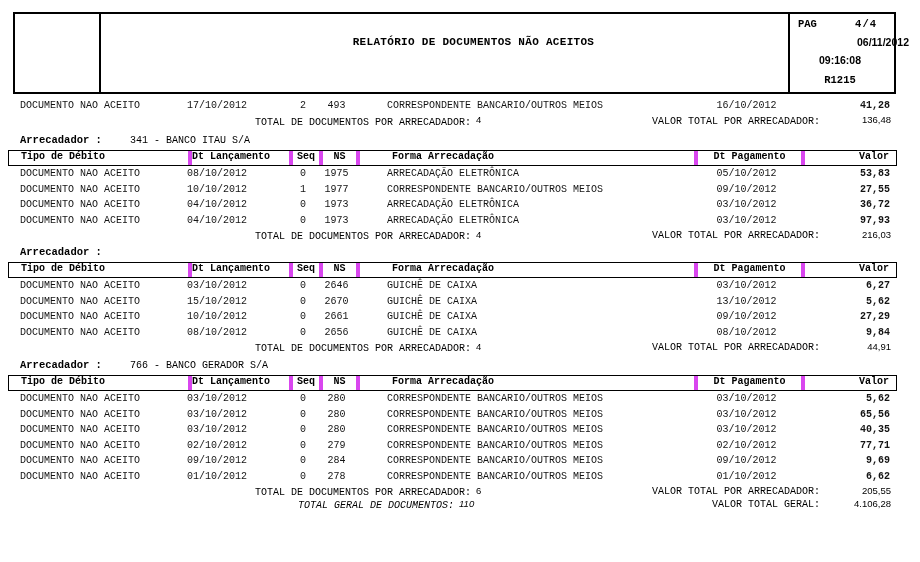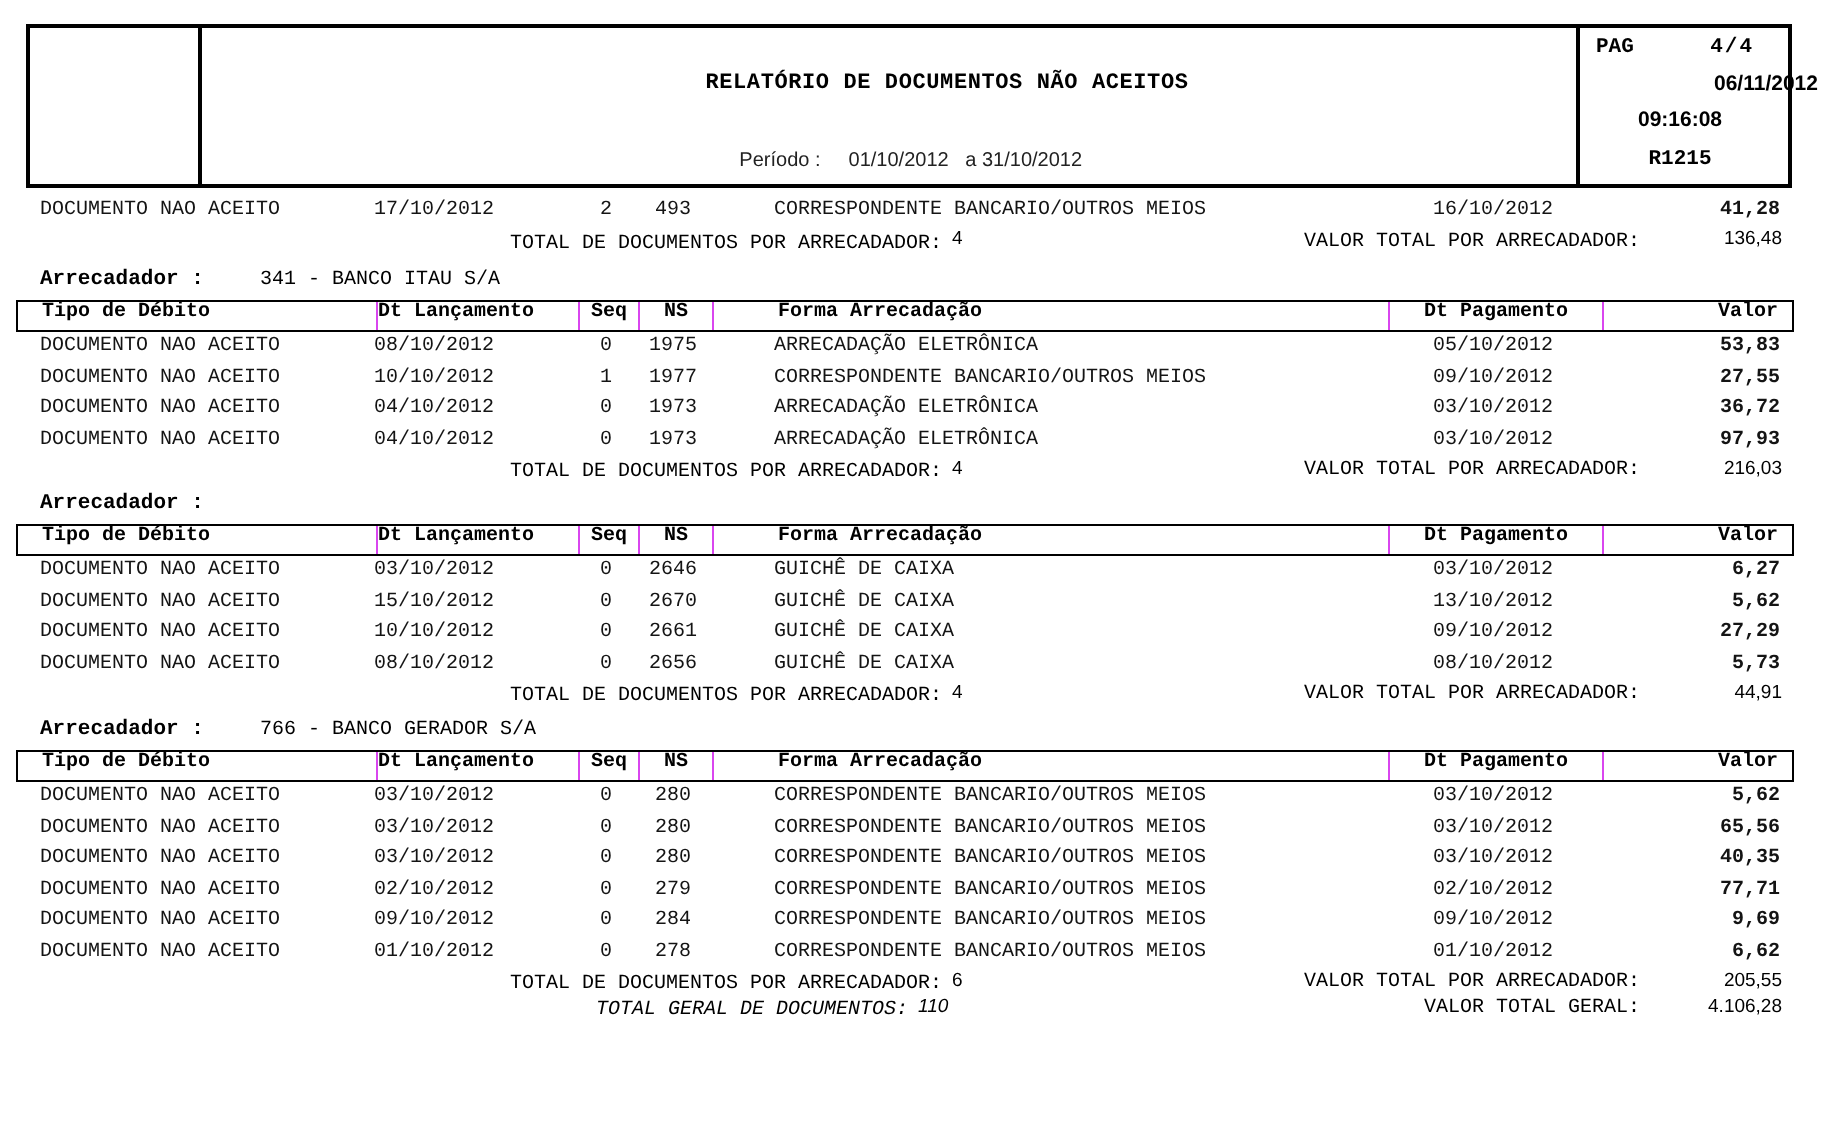--- a/index.html
+++ b/index.html
@@ -29,21 +29,21 @@
   .cont{top:98px;} .s0{top:131px;} .s1{top:243px;} .s2{top:356px;}
 
   .arrec{position:relative;height:19px;font-size:10px;}
   .arrec .albl{position:absolute;left:12px;line-height:19px;font-weight:700;font-size:10.5px;}
   .arrec .aval{position:absolute;left:122px;line-height:19px;}
 
   .thead{box-sizing:border-box;border:1.5px solid #000;display:grid;
          grid-template-columns:179px 101px 30px 37px 338px 107px 1fr;
          height:16px;font-weight:700;font-size:10px;}
   .thead>div{line-height:12.5px;overflow:hidden;}
-  .thead>div:not(:first-child){border-left:1px solid #d946ef;}
+  .thead>div:not(:first-child){border-left:4px solid #d946ef;}
 
   .trow{display:grid;grid-template-columns:179px 101px 30px 37px 338px 107px 1fr;
         height:15.5px;line-height:15.5px;font-size:10px;color:#141414;white-space:nowrap;}
 
   .c0{padding-left:12px;} .c1{text-align:left;} .c2{text-align:center;}
   .c3{text-align:center;} .c4{padding-left:32px;} .c5{text-align:center;}
   .c6{text-align:right;padding-right:7px;font-weight:bold;}
 
   .totals{position:relative;height:16px;line-height:16px;font-size:10px;}
   .t-docs{position:absolute;left:247px;white-space:pre;}
@@ -58,23 +58,20 @@
 </style>
 </head>
 <body>
 
 <div class="page">
 
   <div class="hdr">
     <div class="vdiv d1"></div>
     <div class="vdiv d2"></div>
     <div class="htitle">RELATÓRIO DE DOCUMENTOS NÃO ACEITOS</div>
-    <div class="hperiod">
-      <span>Período :</span><span class="pval">01/10/2012   a 31/10/2012</span>
-    </div>
     <div class="pag1">
       <span>PAG</span>
       <span class="pagv">4/4</span>
     </div>
     <div class="pdate">06/11/2012</div>
     <div class="ptime">09:16:08</div>
     <div class="pcode">R1215</div>
   </div>
 
   <div class="section cont" id="cont">
@@ -189,21 +186,21 @@
         <div class="c5">09/10/2012</div>
         <div class="c6">27,29</div>
       </div>
       <div class="trow">
         <div class="c0">DOCUMENTO NAO ACEITO</div>
         <div class="c1">08/10/2012</div>
         <div class="c2">0</div>
         <div class="c3">2656</div>
         <div class="c4">GUICHÊ DE CAIXA</div>
         <div class="c5">08/10/2012</div>
-        <div class="c6">5,73</div>
+        <div class="c6">9,84</div>
       </div>
       <div class="totals">
         <span class="t-docs">TOTAL DE DOCUMENTOS POR ARRECADADOR:<span class="cnt">4</span></span>
         <span class="t-rlabel">VALOR TOTAL POR ARRECADADOR:</span>
         <span class="t-rval">44,91</span>
       </div>
     </div>
   <div class="section s2" id="s2">
       <div class="arrec">
         <span class="albl">Arrecadador :</span>

